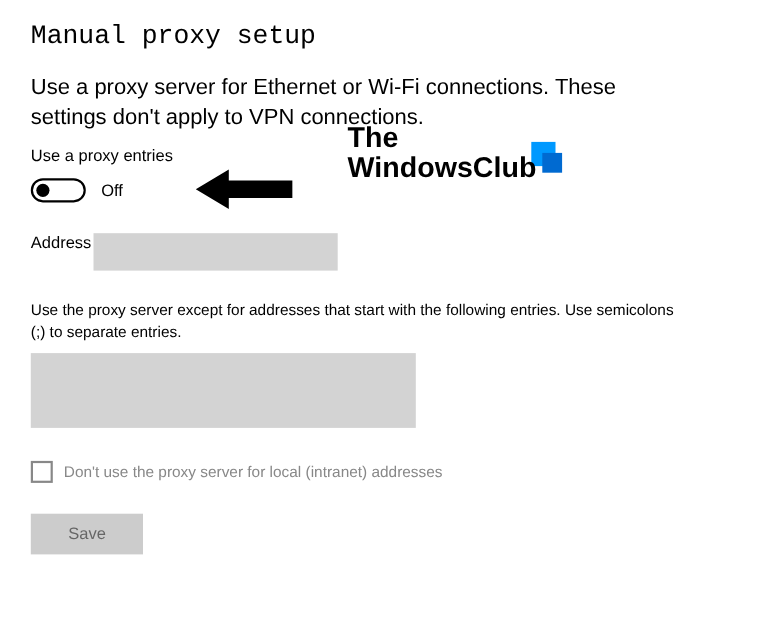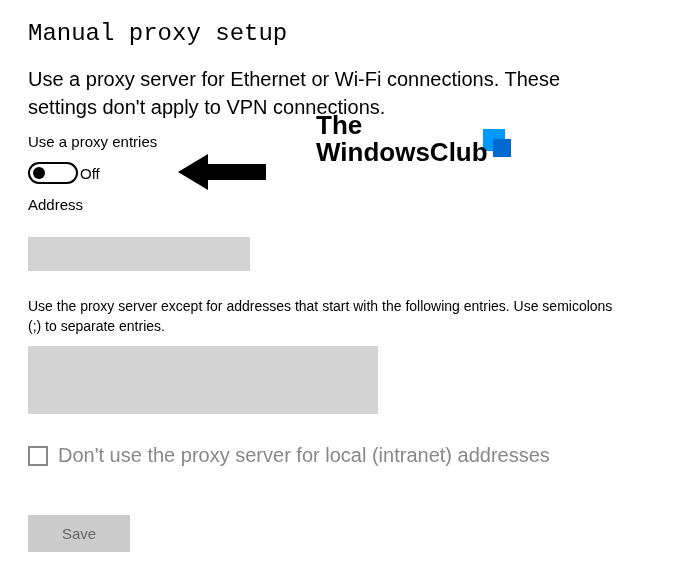--- a/index.html
+++ b/index.html
@@ -29,22 +29,22 @@
       margin-bottom: 12px;
       max-width: 560px;
     }
     .toggle-section-label {
       font-size: 15px;
       margin-bottom: 12px;
     }
     .toggle-row {
       display: flex;
       align-items: center;
-      gap: 2px;
-      margin-bottom: 12px;
+      gap: 14px;
+      margin-bottom: 28px;
     }
     .toggle {
       width: 50px;
       height: 22px;
       border: 2px solid #000;
       border-radius: 12px;
       position: relative;
       background: #fff;
       cursor: pointer;
     }
@@ -61,22 +61,22 @@
     .toggle-state {
       font-size: 15px;
     }
     .fields-row {
       display: flex;
       gap: 30px;
       margin-bottom: 26px;
     }
     .field {
       display: flex;
-      flex-direction: column;
-      gap: 24px;
+      flex-direction: row;
+      gap: 2px;
     }
     .field-label {
       font-size: 15px;
     }
     .text-input {
       border: none;
       background: #d3d3d3;
       height: 34px;
       font-size: 15px;
       padding: 0 8px;
@@ -108,32 +108,31 @@
     }
     .checkbox {
       width: 20px;
       height: 20px;
       border: 2px solid #888;
       background: #fff;
       cursor: pointer;
       flex-shrink: 0;
     }
     .checkbox-label {
-      font-size: 20px;
+      font-size: 14px;
       color: #888;
     }
     .save-btn {
       background: #ccc;
       border: none;
       color: #666;
       font-size: 15px;
       padding: 10px 34px;
       cursor: pointer;
       font-family: inherit;
-      margin-top: 20px;
     }
     .arrow {
       position: absolute;
       left: 178px;
       top: 152px;
       pointer-events: none;
     }
     .watermark {
       position: absolute;
       left: 316px;

